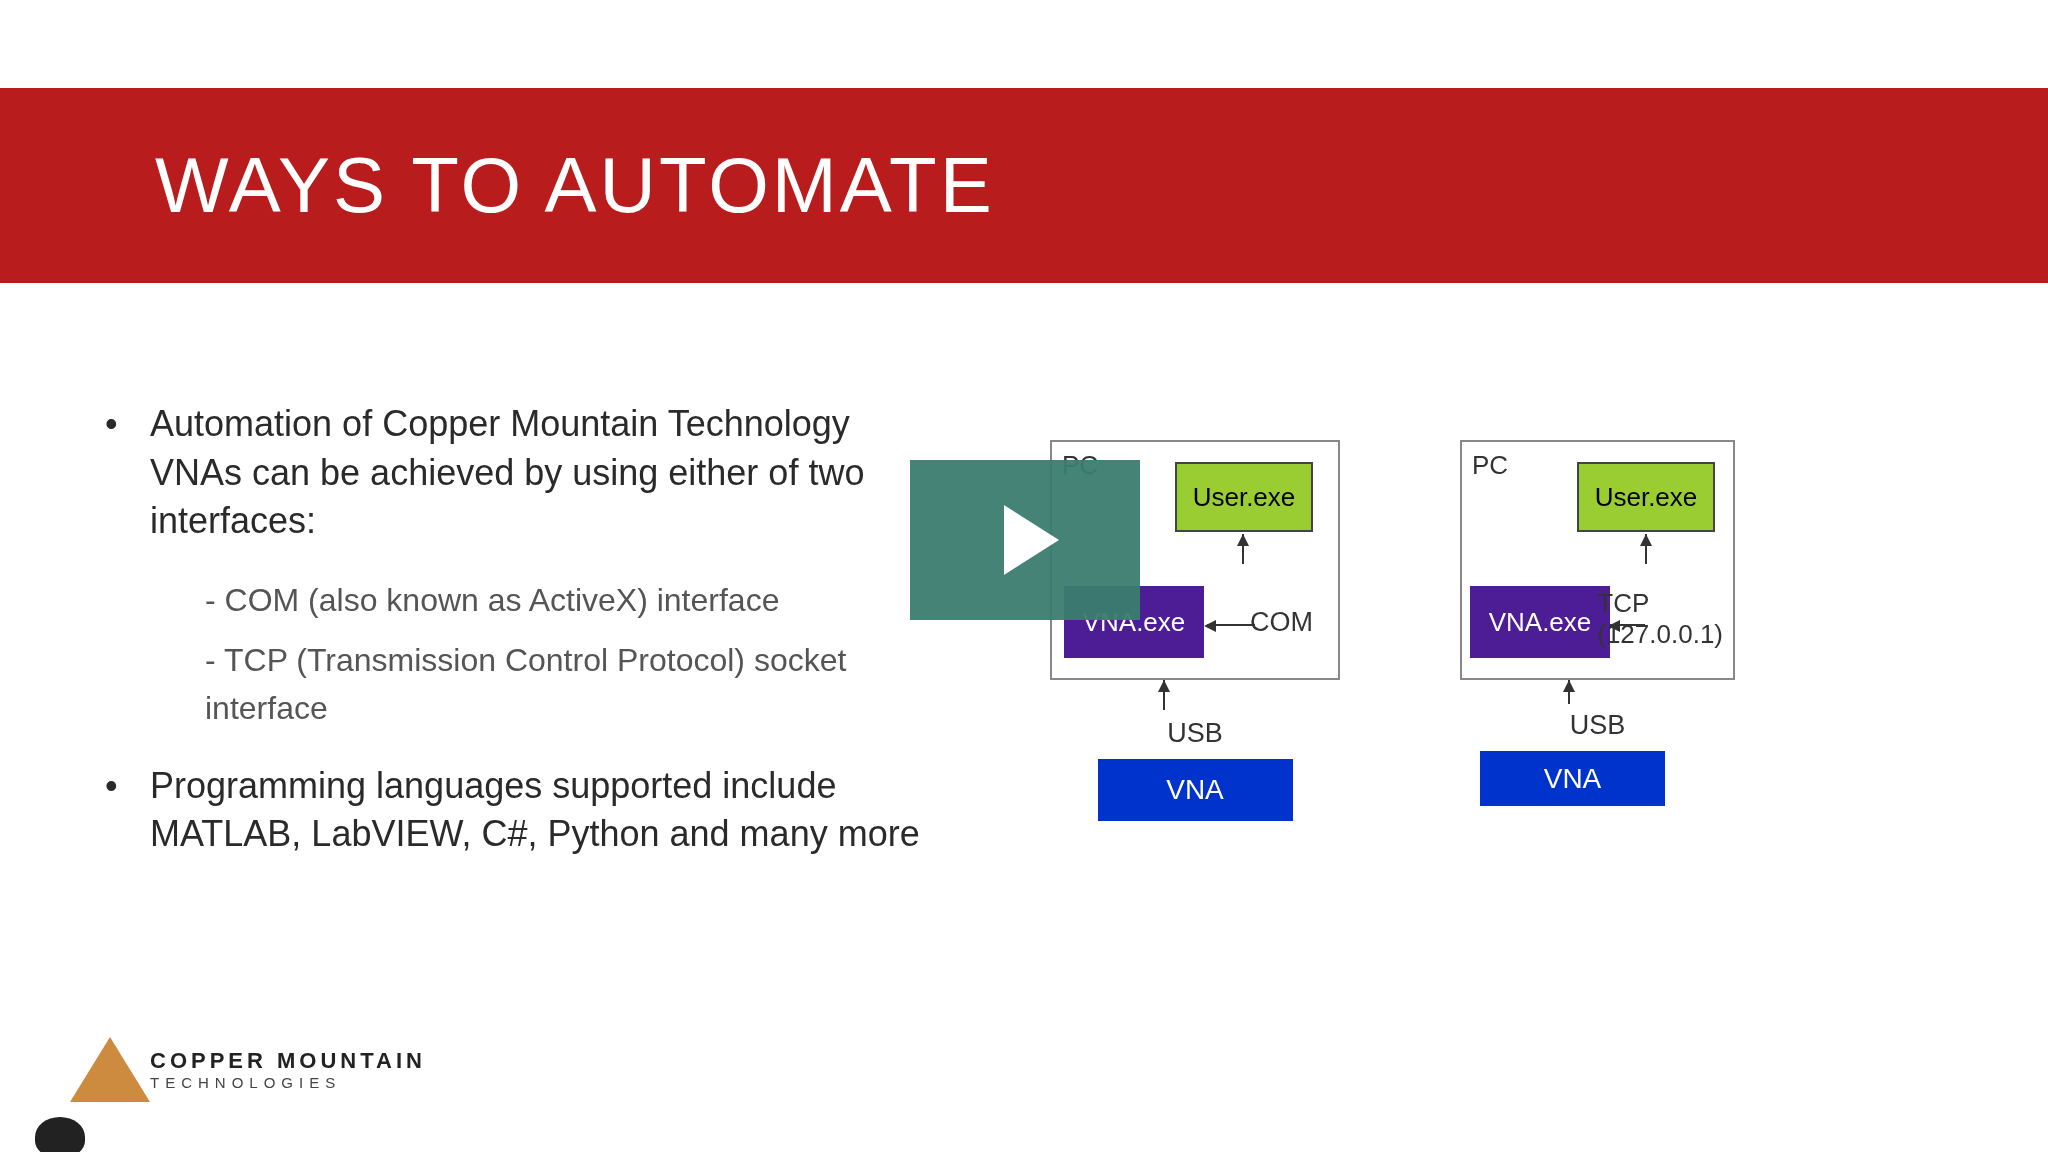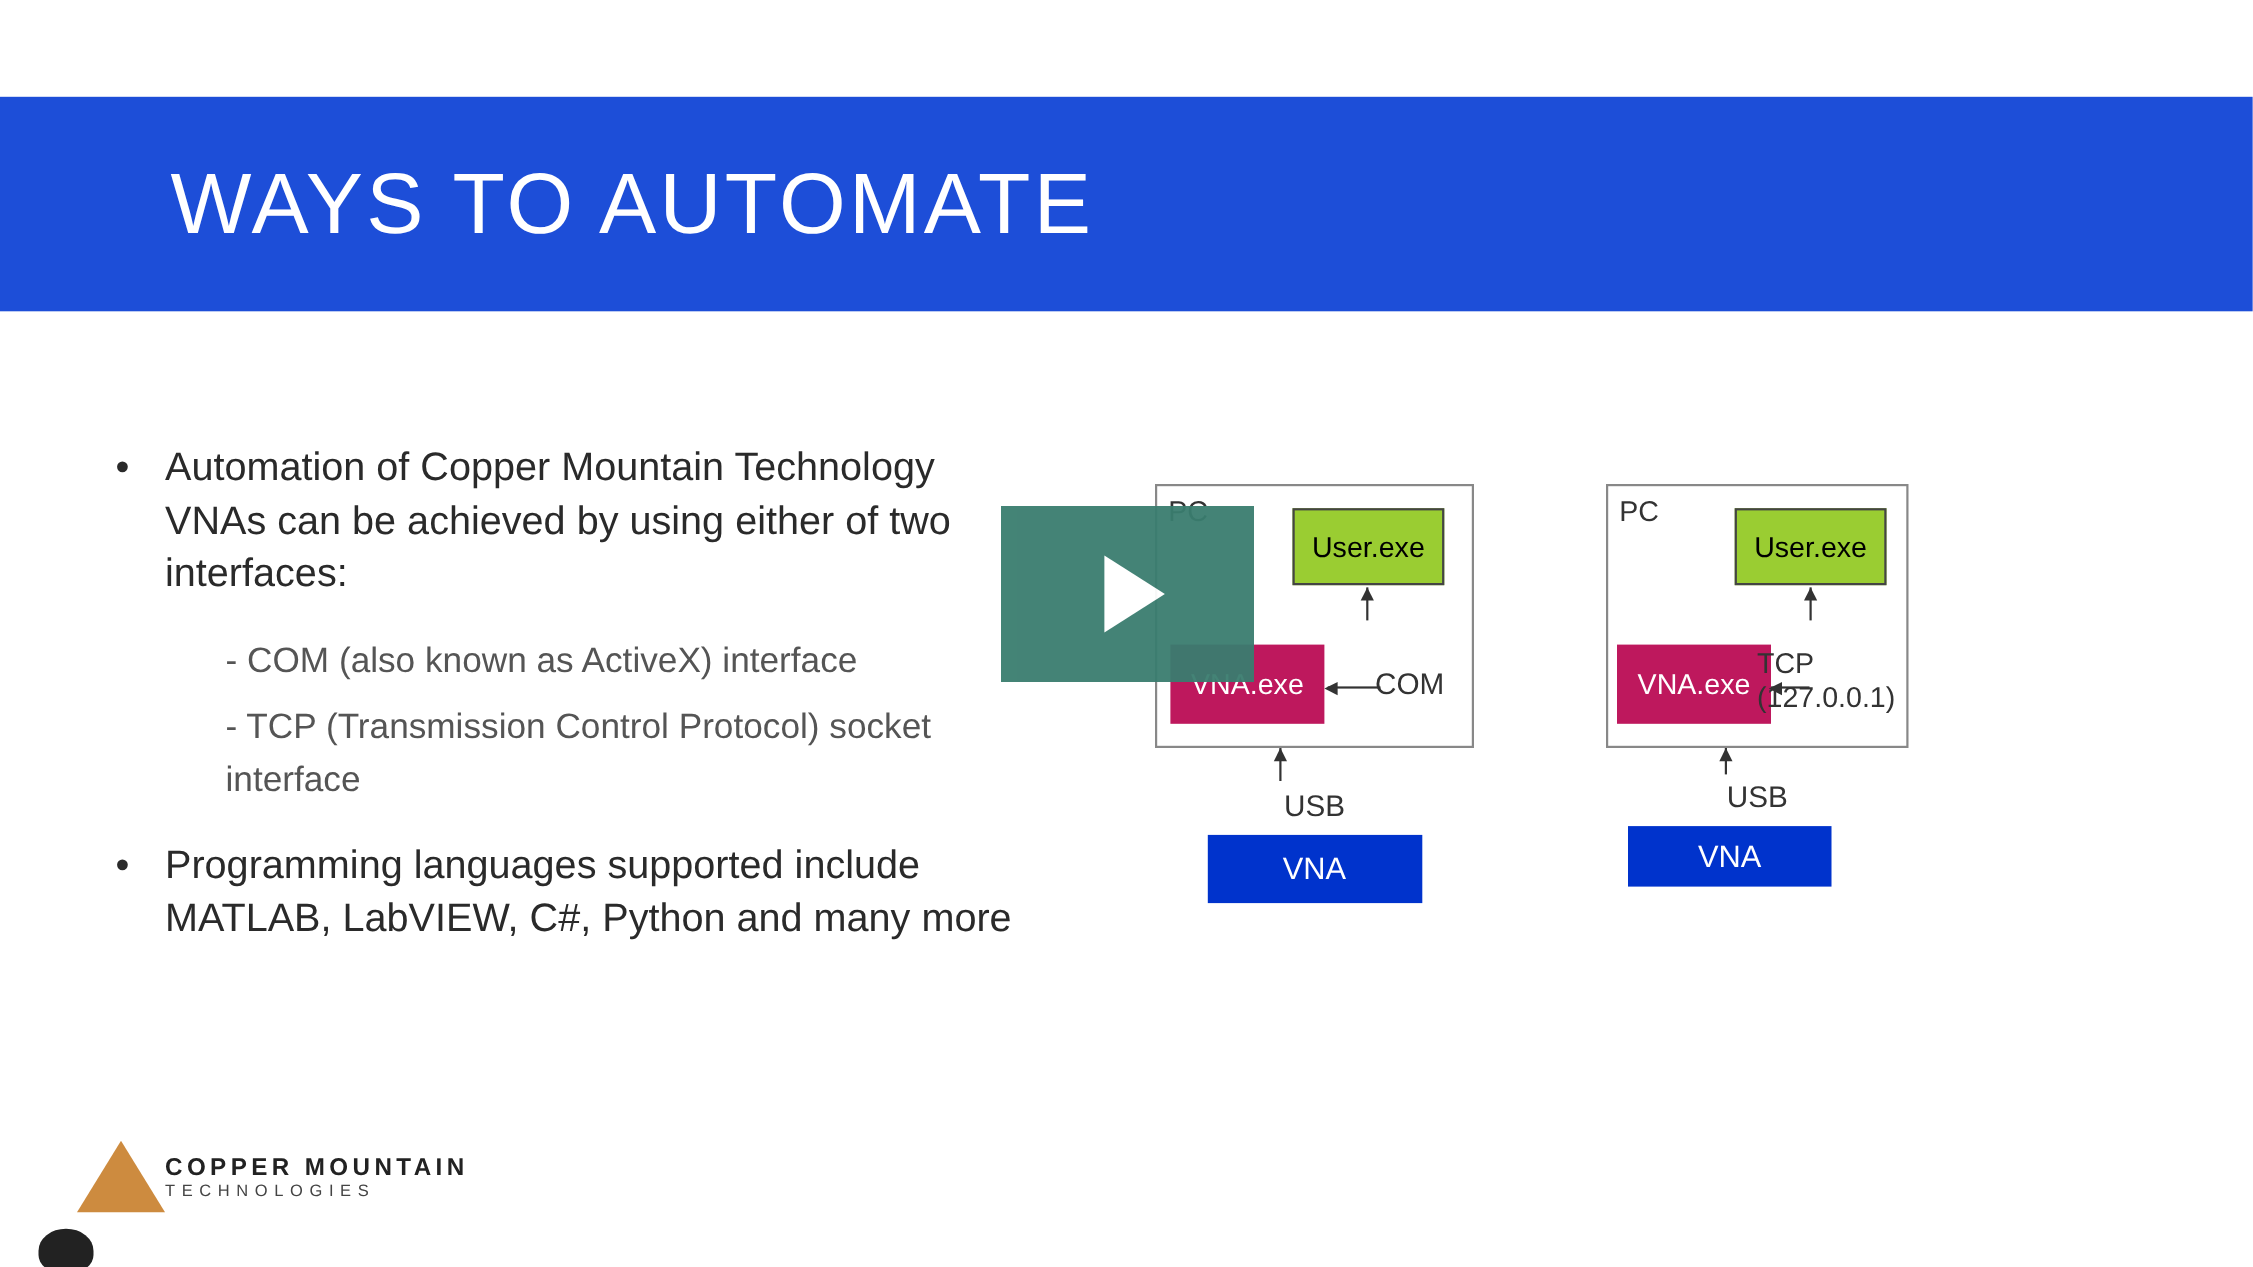--- a/index.html
+++ b/index.html
@@ -20,21 +20,21 @@
       height: 1152px;
       position: relative;
       background: #ffffff;
     }
     .title-bar {
       position: absolute;
       top: 88px;
       left: 0;
       width: 2048px;
       height: 195px;
-      background: #1d4ed8;
+      background: #b91c1c;
       display: flex;
       align-items: center;
       padding-left: 155px;
     }
     .title-text {
       color: #ffffff;
       font-size: 78px;
       font-weight: 400;
       letter-spacing: 3px;
     }
@@ -114,21 +114,21 @@
       justify-content: center;
       font-size: 26px;
       color: #000000;
     }
     .vna-exe {
       position: absolute;
       bottom: 20px;
       left: 12px;
       width: 140px;
       height: 72px;
-      background: #be185d;
+      background: #4c1d95;
       display: flex;
       align-items: center;
       justify-content: center;
       font-size: 26px;
       color: #ffffff;
     }
     .com-label {
       position: absolute;
       bottom: 40px;
       right: 25px;

